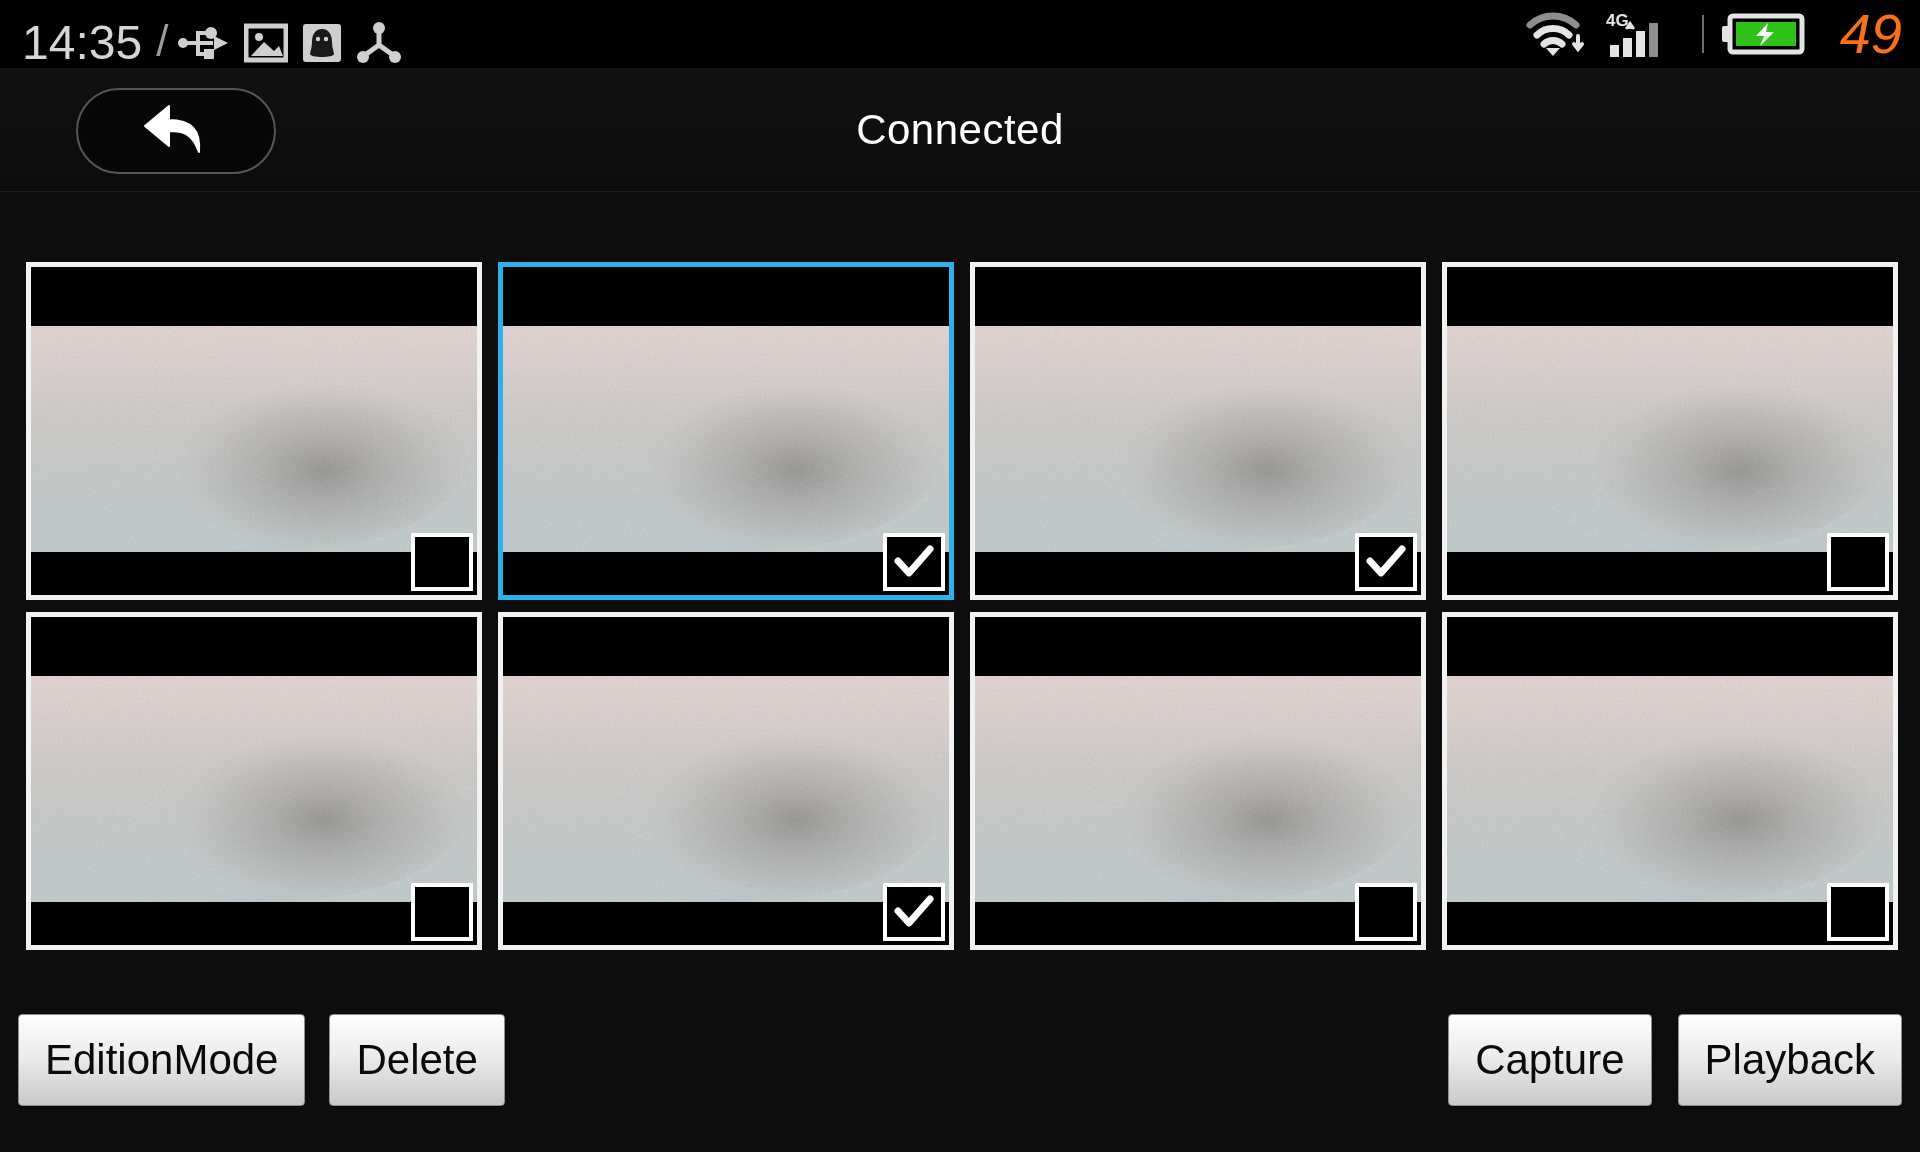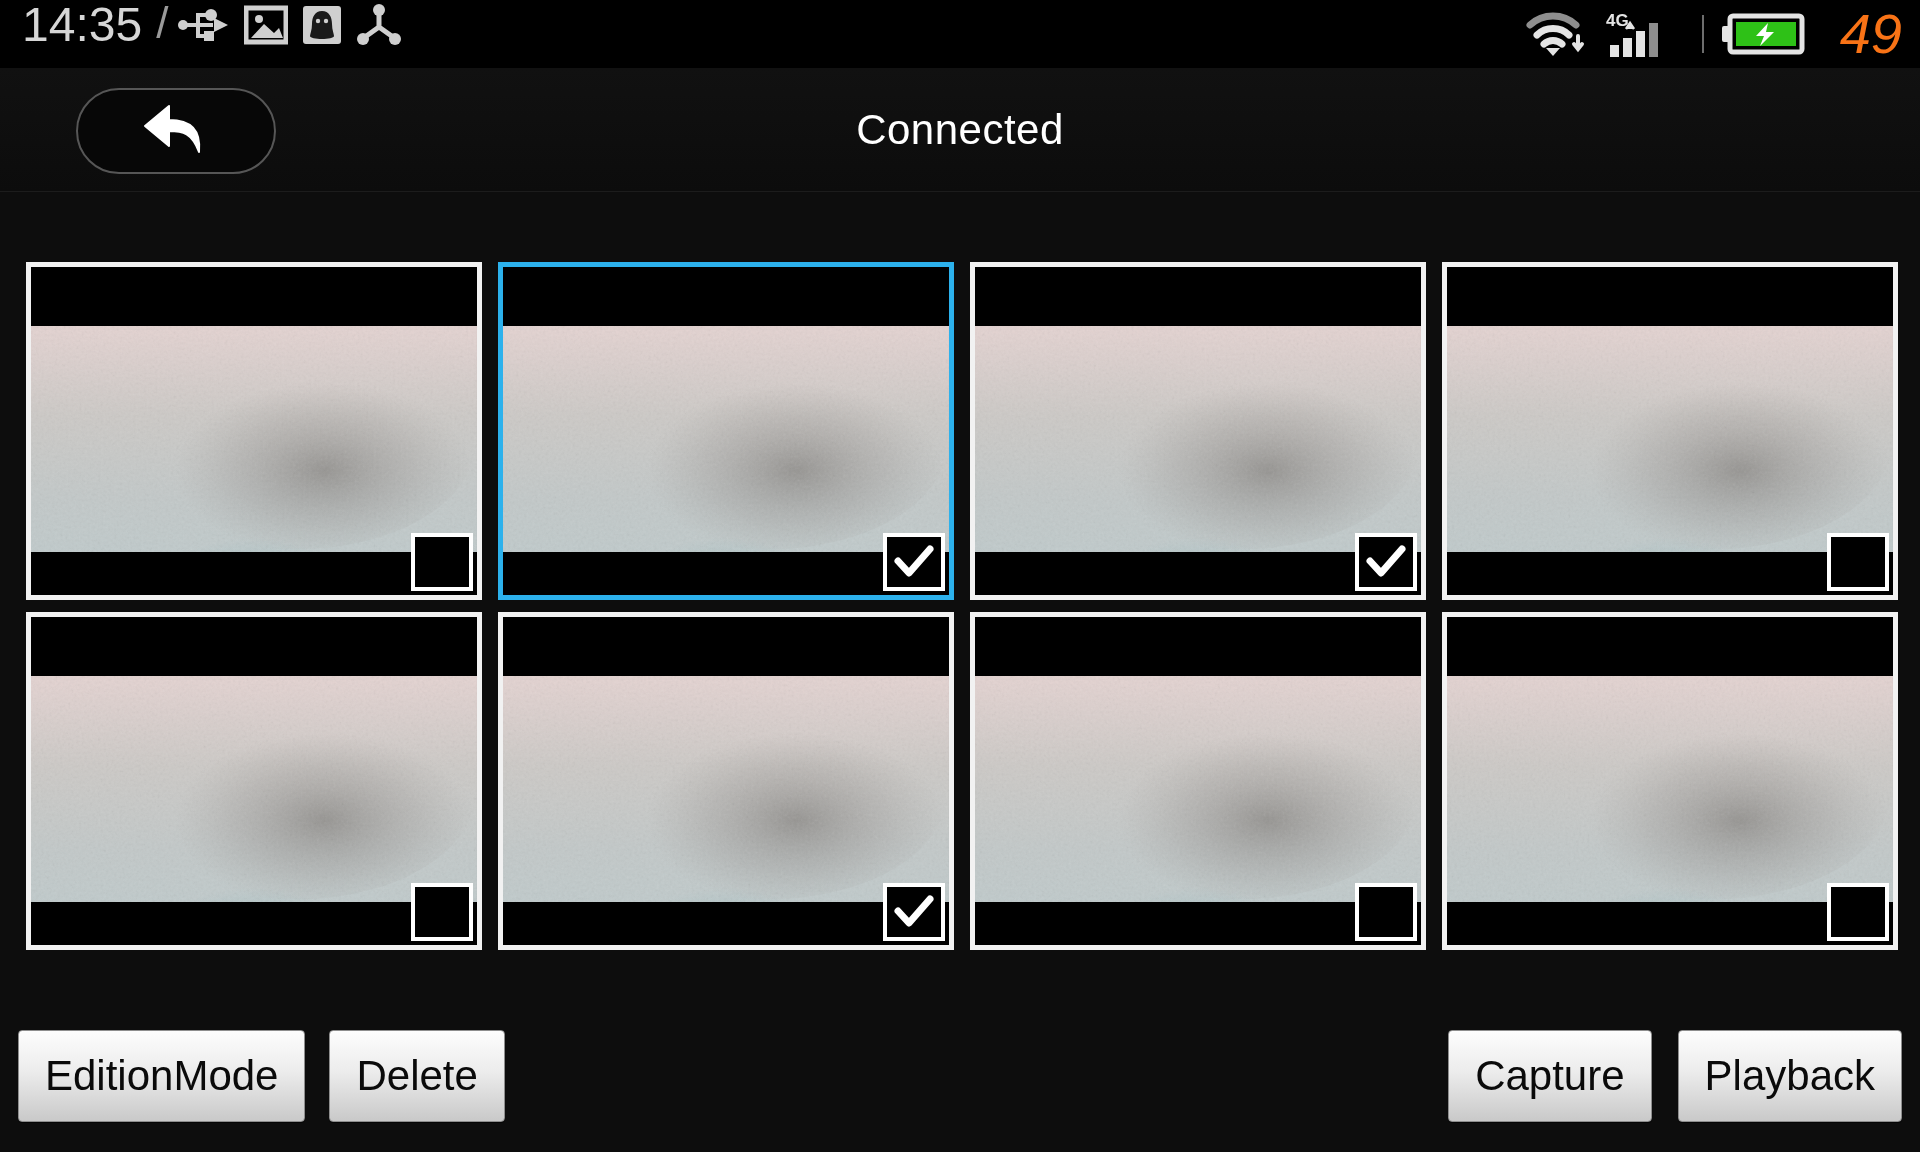--- a/index.html
+++ b/index.html
@@ -7,21 +7,21 @@
     width:1920px; height:1152px;
     background:#000;
     font-family:"Liberation Sans", sans-serif;
     overflow:hidden;
   }
   #app { position:relative; width:1920px; height:1152px; background:#0d0d0d; }
 
   
   .statusbar {
     position:absolute; top:0; left:0; width:1920px; height:68px;
-    background:#000; display:flex; align-items:flex-start;
+    background:#000; display:flex; align-items:flex-end;
   }
   .sb-left { display:flex; align-items:center; padding-left:22px; gap:0px; }
   .sb-clock { color:#d6d6d6; font-size:48px; letter-spacing:0px; font-weight:400; line-height:1; }
   .sb-slash { color:#9a9a9a; font-size:44px; margin:0 10px 0 14px; transform:translateY(-2px); }
   .sb-icon { display:inline-flex; align-items:center; justify-content:center; margin-right:14px; }
   .sb-right {
     position:absolute; right:18px; top:0; height:68px;
     display:flex; align-items:center; gap:4px;
   }
   .sb-divider { width:2px; height:38px; background:#6d6d6d; margin:0 14px; }
@@ -67,21 +67,21 @@
   .chk {
     position:absolute; right:4px; bottom:4px; z-index:3;
     width:62px; height:58px;
     border:4px solid #ffffff; background:#000;
     display:flex; align-items:center; justify-content:center;
   }
   .chk svg { display:block; }
 
   
   .btnbar {
-    position:absolute; left:0; bottom:0; width:1920px; height:150px;
+    position:absolute; left:0; bottom:16px; width:1920px; height:150px;
     background:#0d0d0d;
   }
   .btn-group-left { position:absolute; left:18px; top:28px; display:flex; gap:24px; }
   .btn-group-right { position:absolute; right:18px; top:28px; display:flex; gap:26px;justify-content:flex-end; }
   .btn {
     min-width:100px; height:92px;
     padding:0 26px;
     background:linear-gradient(180deg,#fdfdfd 0%, #ececec 45%, #c9c9c9 100%);
     border:1px solid #8e8e8e; border-radius:4px;
     color:#0a0a0a; font-size:42px; font-weight:400;

